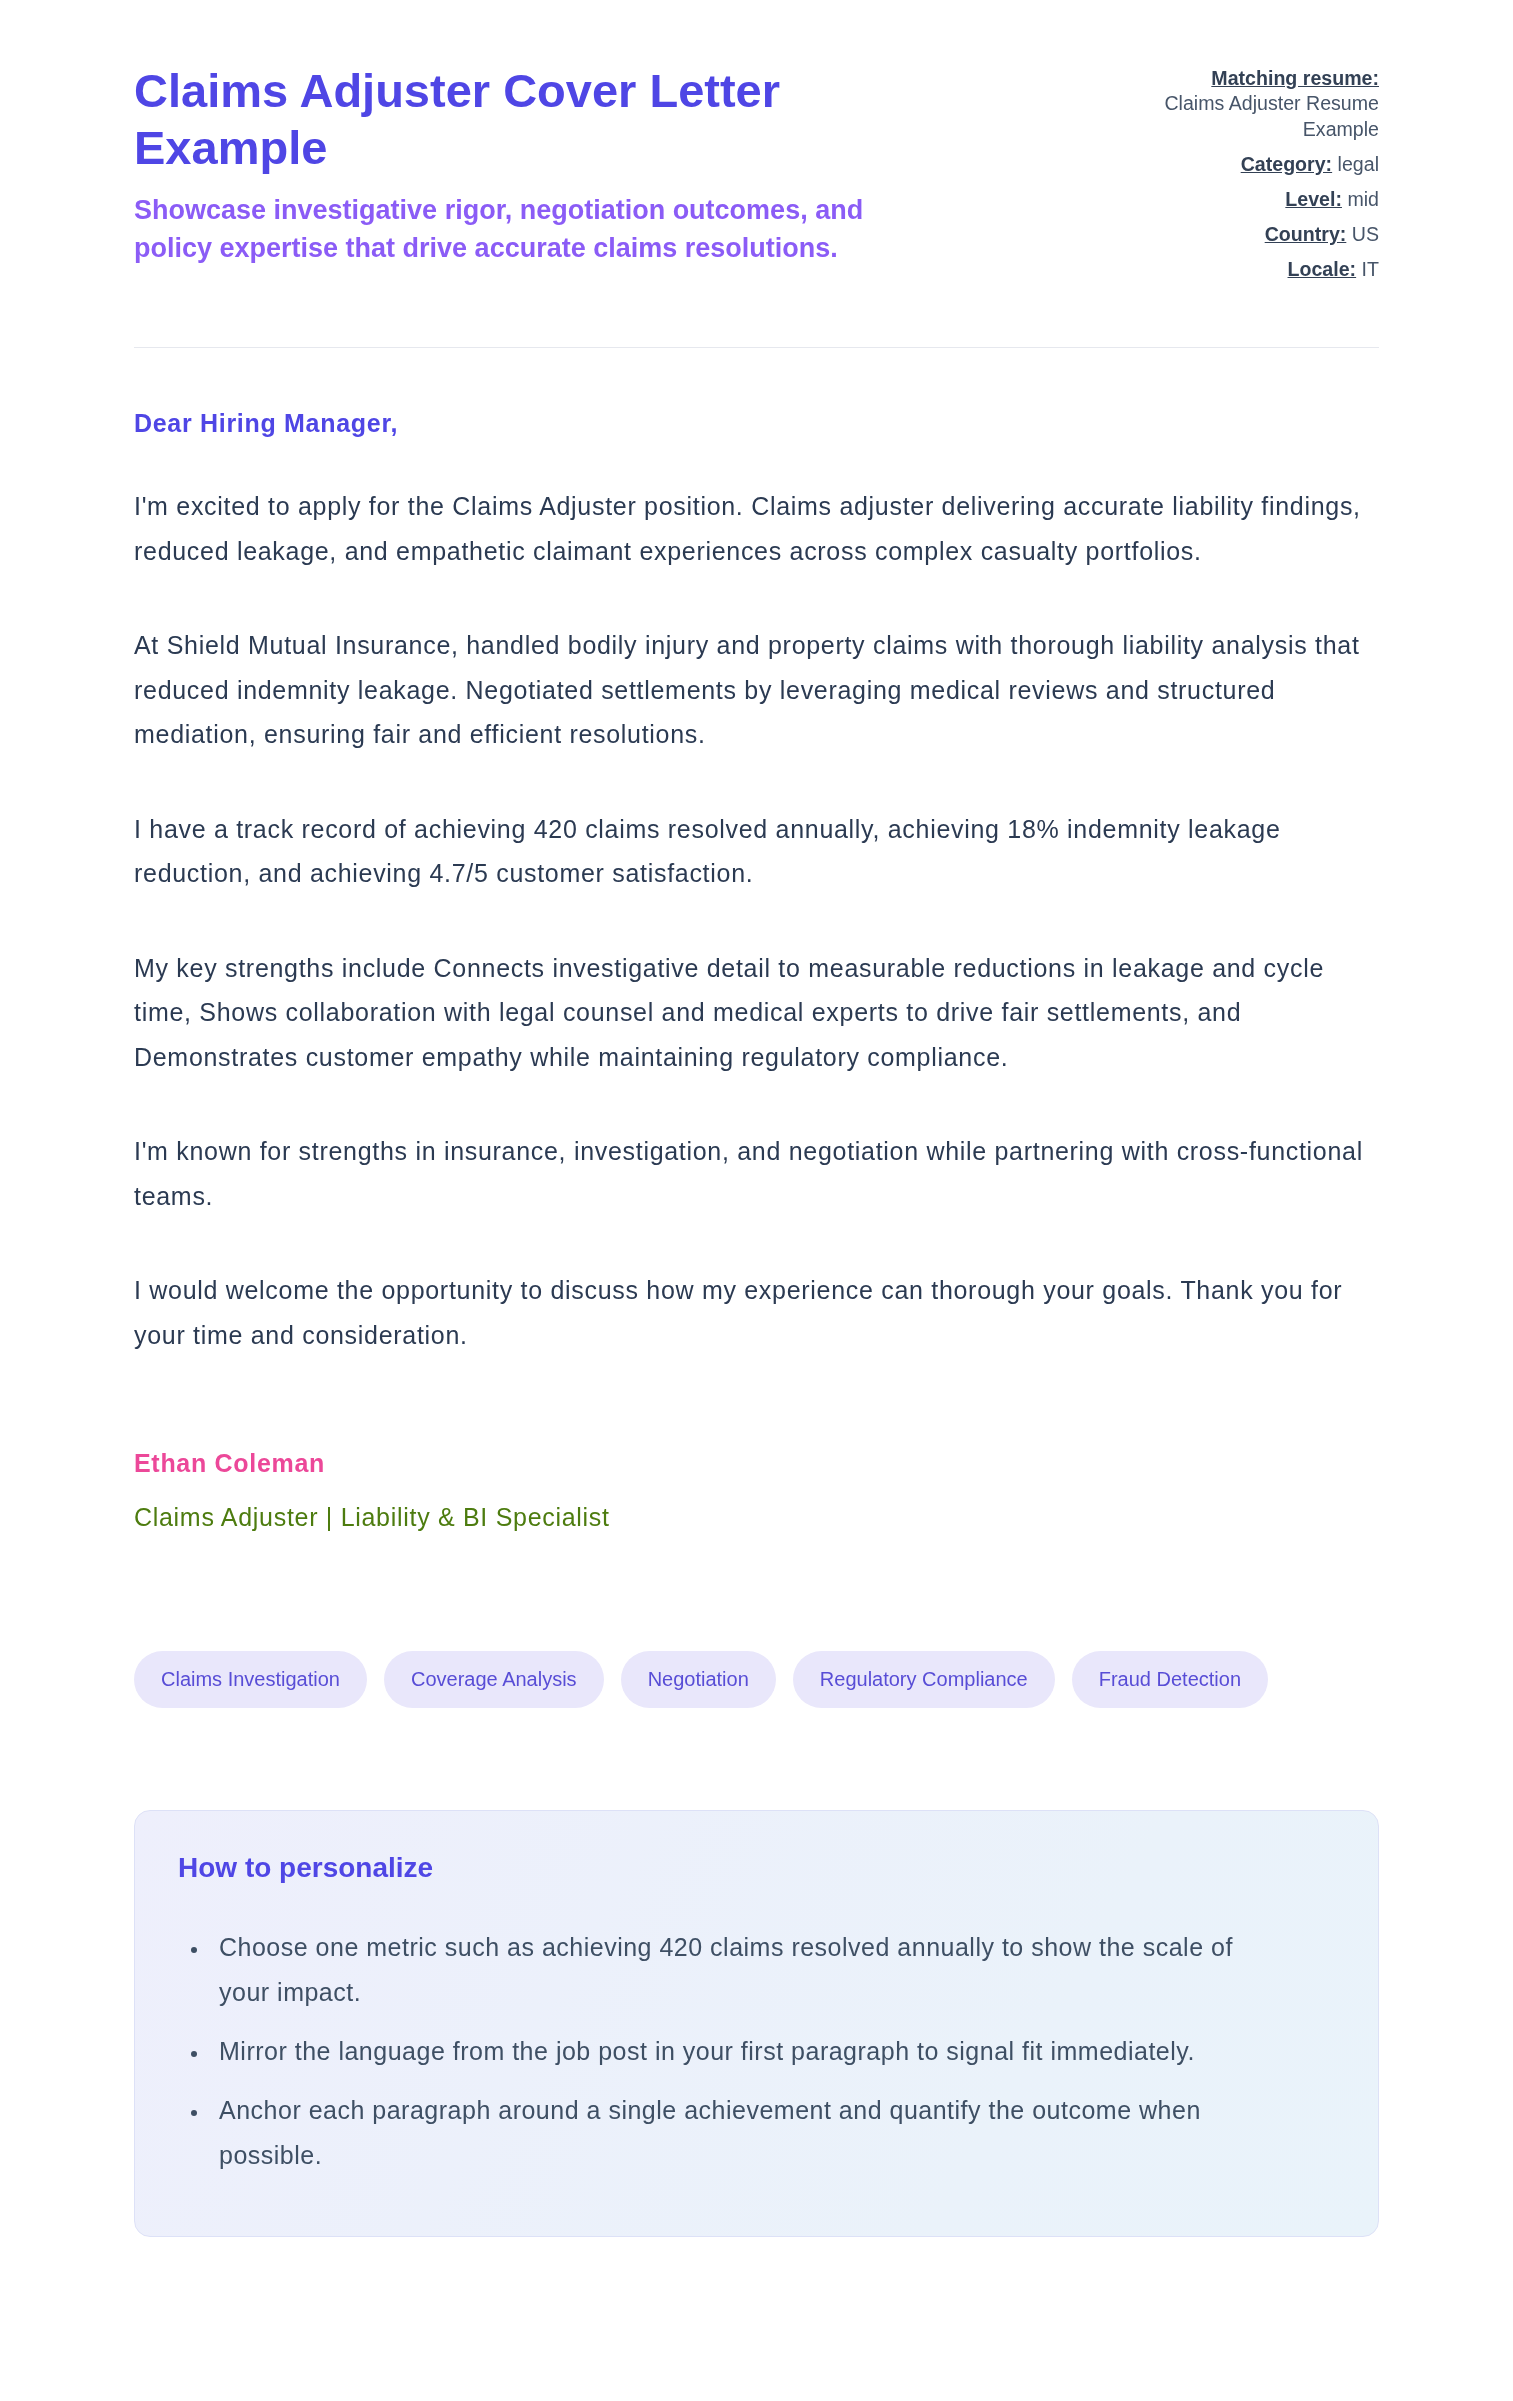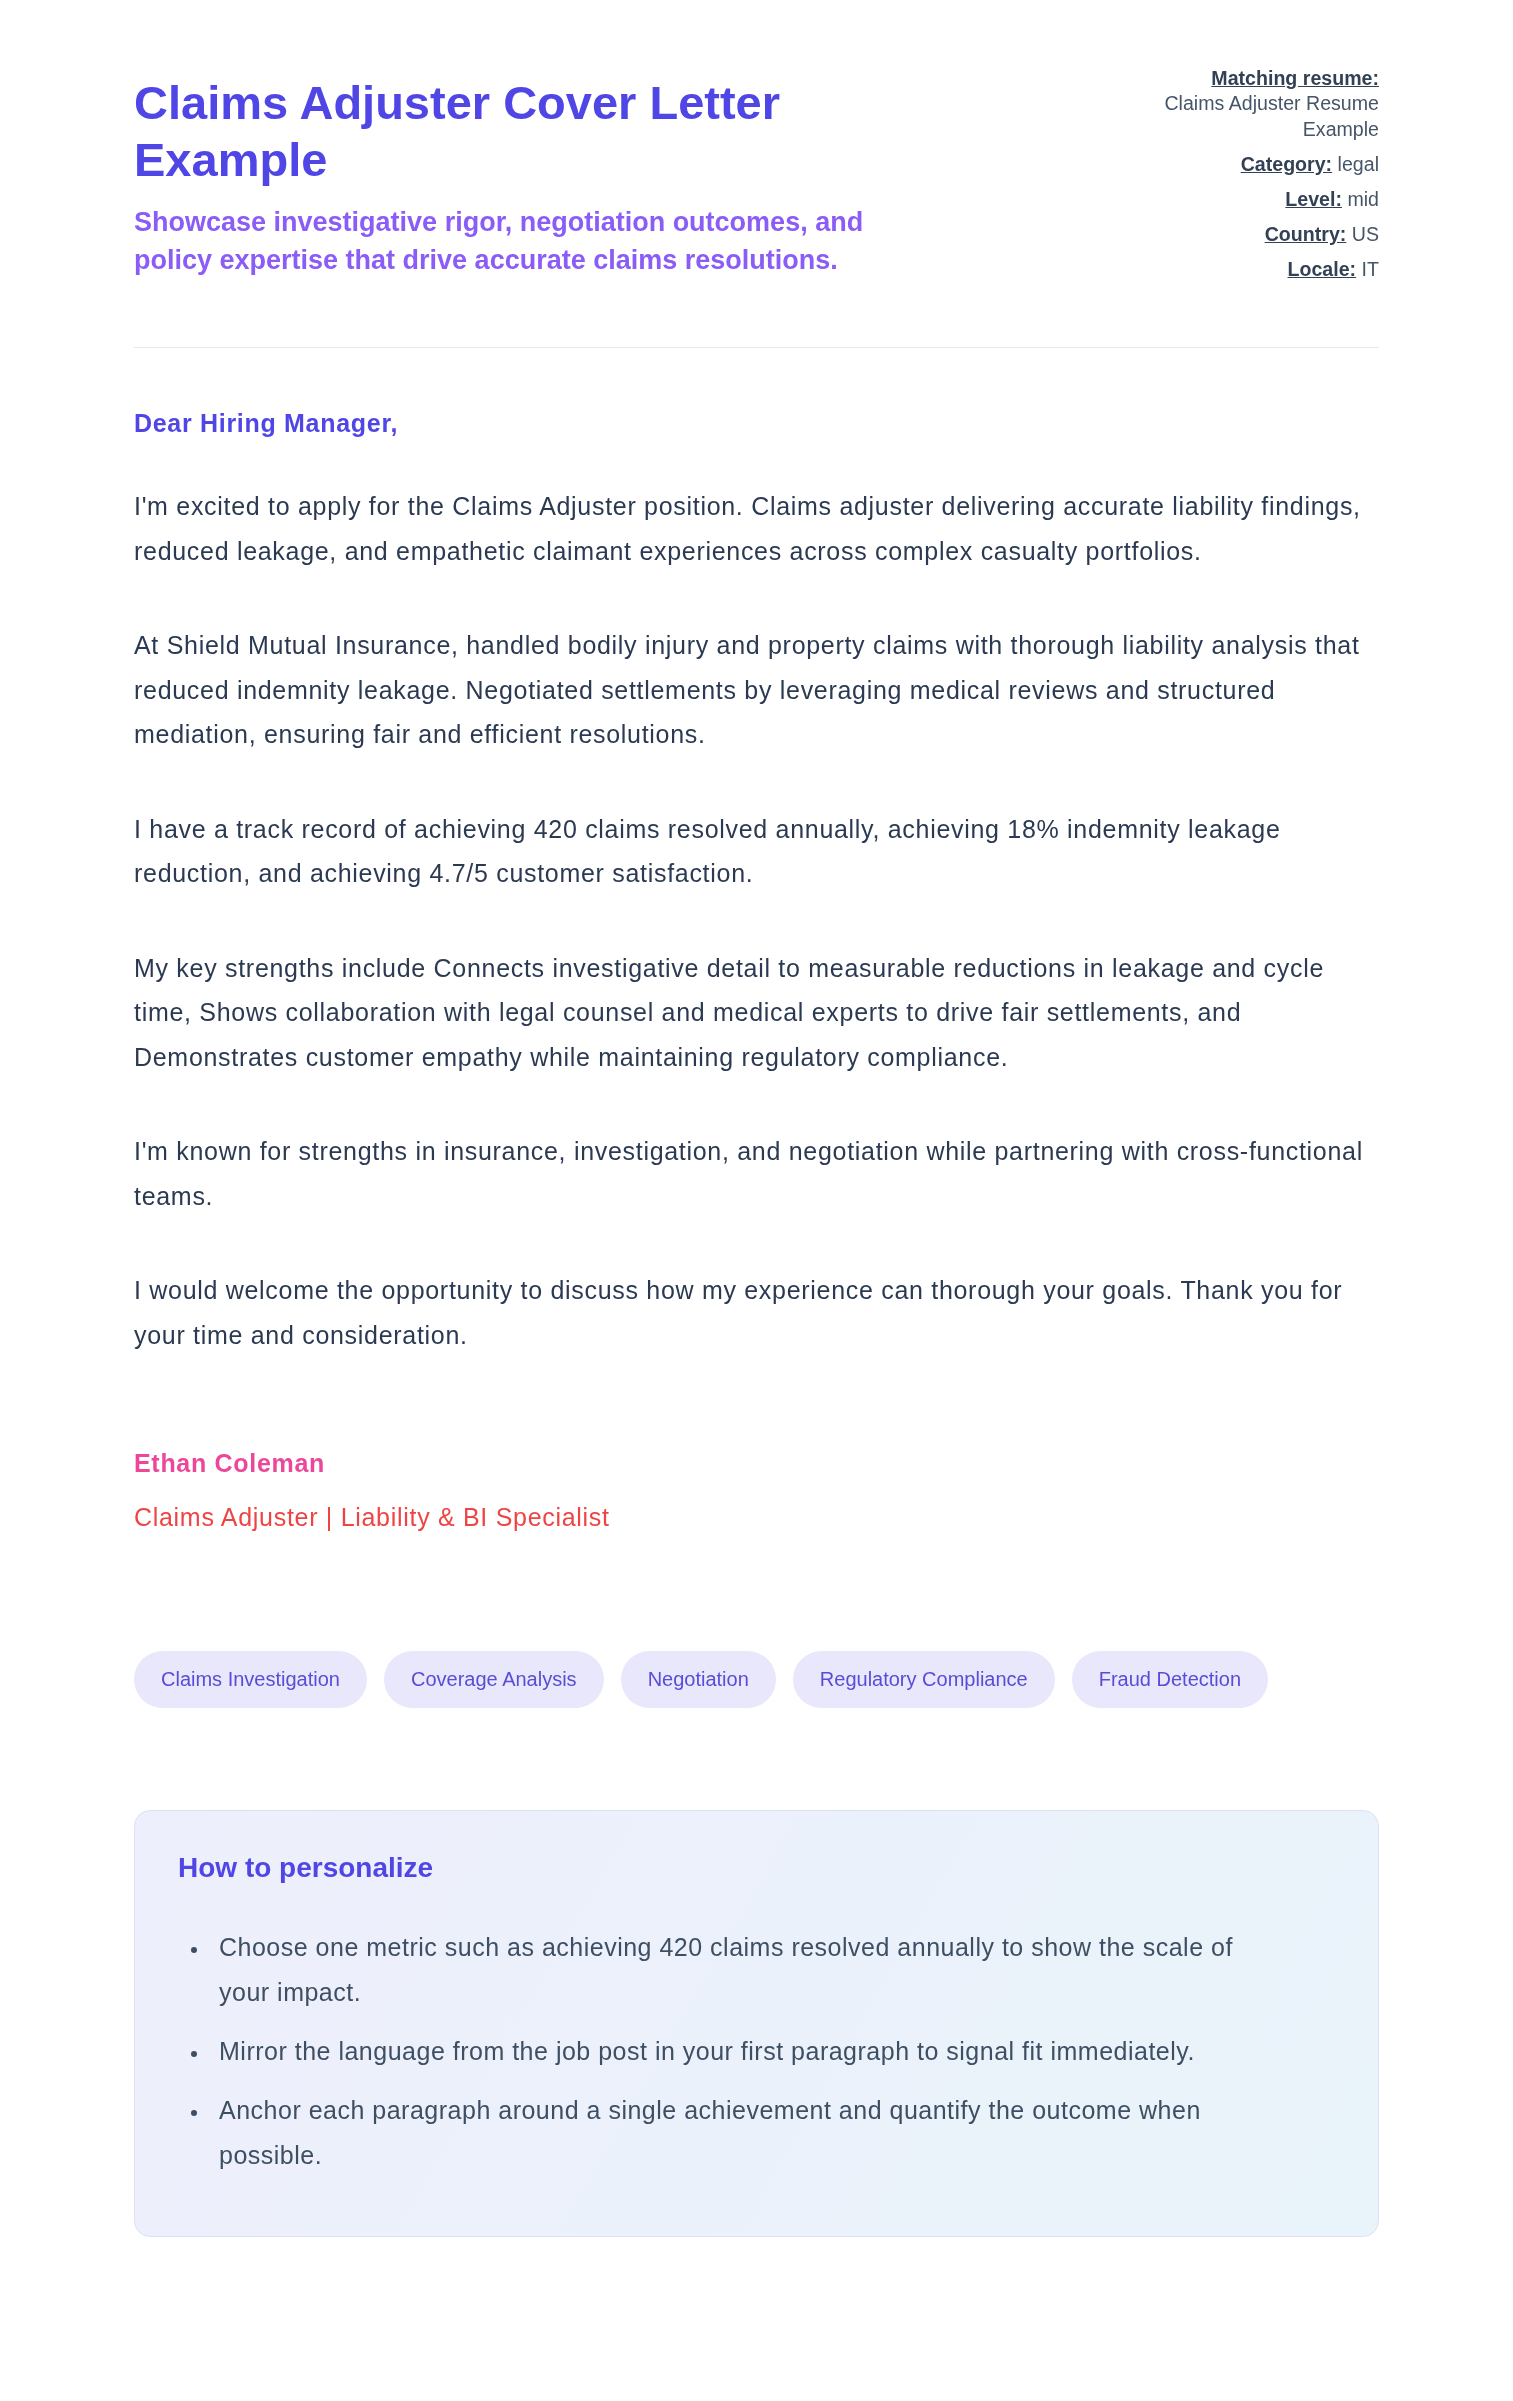--- a/index.html
+++ b/index.html
@@ -17,21 +17,21 @@
   .page {
     box-sizing: border-box;
     width: 1513px;
     padding: 62px 134px 0 134px;
   }
 
   
   .header {
     display: flex;
     justify-content: space-between;
-    align-items: center;
+    align-items: flex-start;
   }
   .header-left { flex: 1 1 auto; }
   .page-title {
     margin: 0;
     max-width: 801px;
     font-size: 47px;
     line-height: 1.22;
     font-weight: bold;
     color: #4f46e5;
   }
@@ -76,21 +76,21 @@
     font-weight: bold;
     margin-bottom: 39px !important;
   }
   .sig-name {
     margin: 84px 0 0 0 !important;
     font-weight: bold;
     color: #ec4899;
   }
   .sig-role {
     margin: 9px 0 0 0 !important;
-    color: #ef4444;
+    color: #4d7c0f;
   }
 
   
   .skills {
     display: flex;
     flex-wrap: wrap;
     gap: 17px;
     margin-top: 112px;
   }
   .pill {

